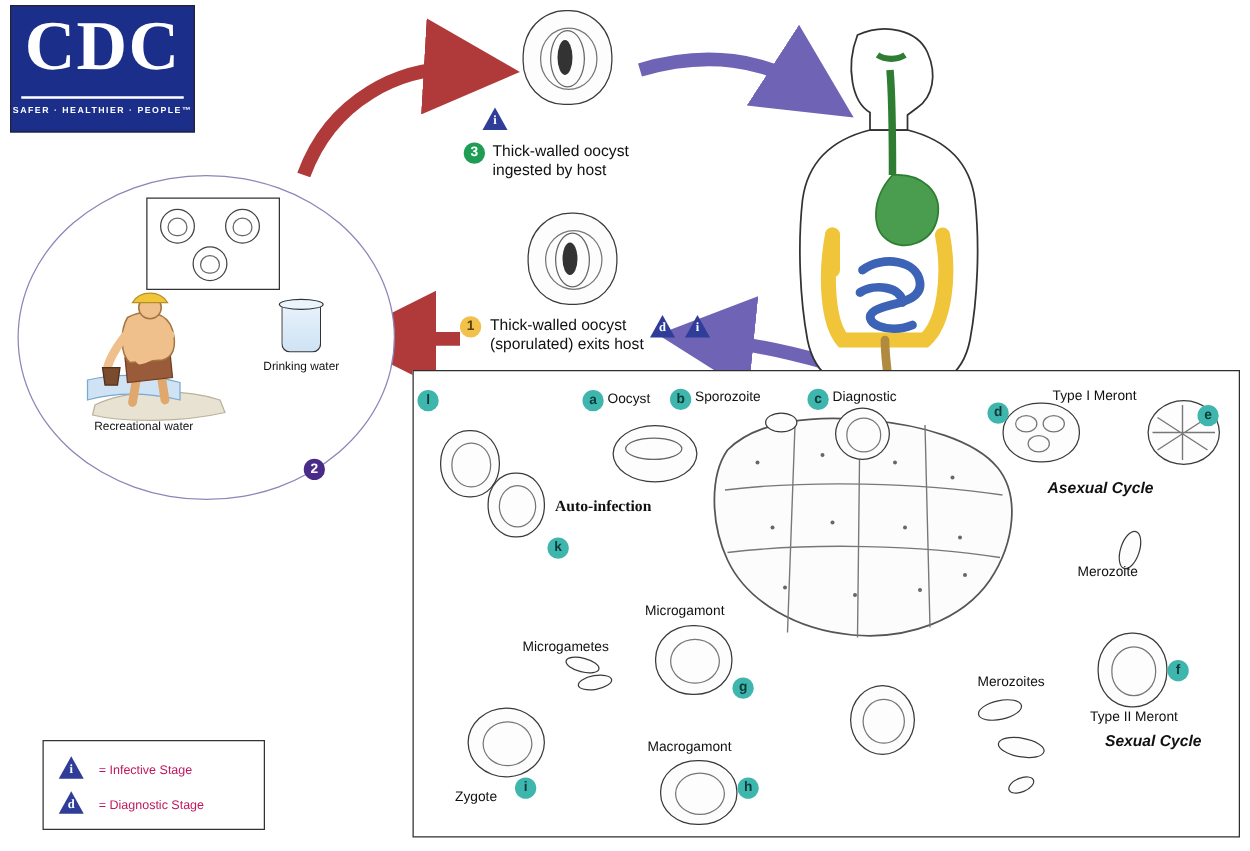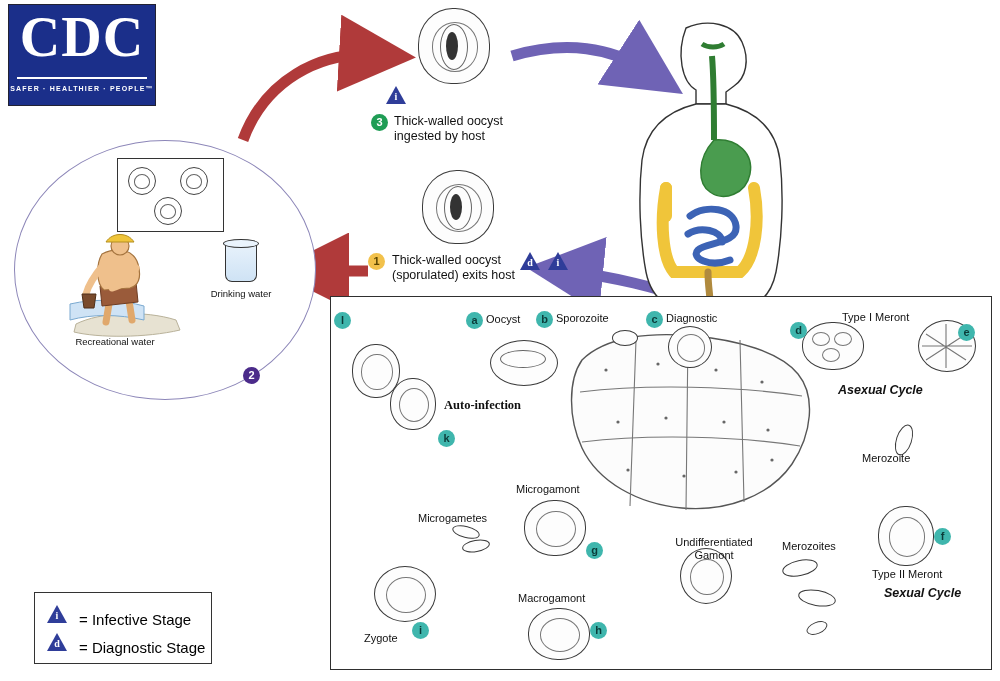--- a/index.html
+++ b/index.html
@@ -166,22 +166,22 @@
   
   #legend {
     left: 34px; top: 592px;
     width: 176px; height: 70px;
     border: 1.4px solid #333;
     background: #fff;
   }
   #legend .row {
     position: absolute;
     left: 10px;
-    font-size: 15px;
-    color: #000000;
+    font-size: 10px;
+    color: #be185d;
   }
 
   
   .blob {
     position: absolute;
     border: 1.6px solid #3a3a3a;
     border-radius: 50%;
     background: #fdfdfd;
   }
   .blob.inner::after {
@@ -469,22 +469,20 @@
   <div class="lbl small" style="left:516px; top:483px; width:90px;">Microgamont</div>
 
   <div class="marker teal" style="left:590px; top:622px;">h</div>
   <div class="lbl small" style="left:518px; top:592px; width:90px;">Macrogamont</div>
 
   <div class="marker teal" style="left:412px; top:622px;">i</div>
   <div class="lbl small" style="left:364px; top:632px; width:60px;">Zygote</div>
 
   <div class="marker teal" style="left:438px; top:430px;">k</div>
 
-  <div class="lbl small center" style="left:662px; top:536px; width:104px;">Undifferentiated
-Gamont</div>
 
   <div class="lbl bold" style="left:444px; top:398px;font-family:Liberation Serif, serif;">Auto-infection</div>
   <div class="lbl ital" style="left:838px; top:383px;">Asexual Cycle</div>
   <div class="lbl ital" style="left:884px; top:586px;">Sexual Cycle</div>
   <div class="lbl small" style="left:862px; top:452px;">Merozoite</div>
   <div class="lbl small" style="left:782px; top:540px;">Merozoites</div>
   <div class="lbl small" style="left:418px; top:512px;">Microgametes</div>
 
   <div id="legend" class="abs">
     <div class="tri" style="left:12px; top:12px;"></div>

